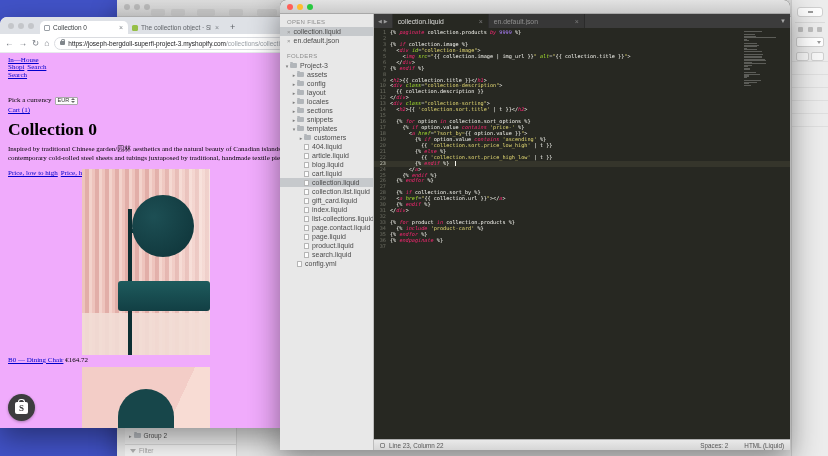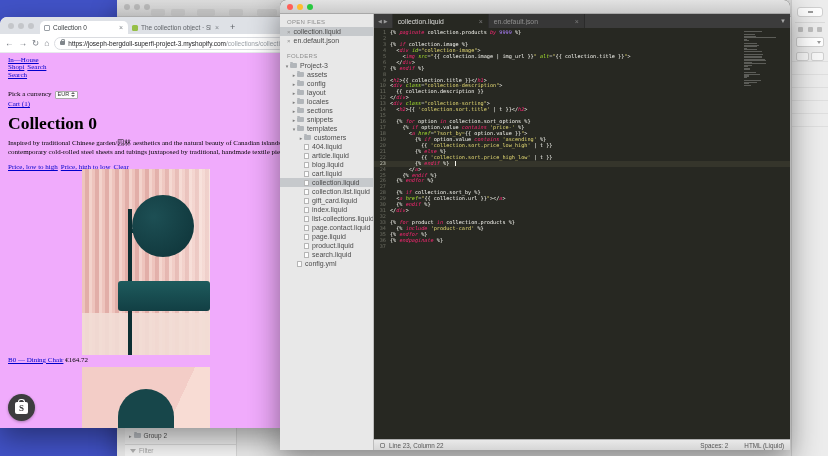--- a/index.html
+++ b/index.html
@@ -52,21 +52,21 @@
   .nav-ic{color:#747980;font-size:8.5px;line-height:8px;}
   .urlbar{flex:1;height:13px;border:1px solid #dadce0;border-radius:7px;display:flex;align-items:center;padding:0 5px;overflow:hidden;background:#fff;}
   .lock{position:relative;width:5px;height:4px;background:#80868b;border-radius:1px;margin-right:3px;flex:none;}
   .lock::before{content:"";position:absolute;left:0.5px;top:-2.5px;width:2.5px;height:2.5px;border:1px solid #80868b;border-bottom:none;border-radius:2px 2px 0 0;}
   .url{font-size:6.5px;color:#202124;white-space:nowrap;}
   .url .path{color:#9aa0a6;}
   .bcontent{position:absolute;left:0;top:36px;right:0;bottom:0;overflow:hidden;background:#f0abfc;font-family:"Liberation Serif",serif;color:#000;padding:4px 0 0 8px;}
   .bcontent a{color:#0000cc;text-decoration:underline;}
   .navrow{font-size:7px;line-height:7.4px;white-space:nowrap;}
   .navrow a{margin-right:3px;}
-  .curr-row{font-size:7px;line-height:9px;display:flex;align-items:center;gap:3px;margin-top:11px;}
+  .curr-row{font-size:7px;line-height:9px;display:flex;align-items:center;gap:3px;margin-top:17px;}
   .select-box{display:inline-flex;align-items:center;border:1px solid #a9a9a9;border-radius:1px;background:#fcfcfc;height:8px;padding:0 2px;font-family:"Liberation Sans",sans-serif;font-size:5.5px;color:#333;gap:2px;}
   .sel-arrows{display:inline-flex;flex-direction:column;gap:1px;}
   .sel-arrows i{width:0;height:0;border-left:2px solid transparent;border-right:2px solid transparent;display:block;}
   .sel-arrows i.up{border-bottom:2px solid #666;}
   .sel-arrows i.dn{border-top:2px solid #666;}
   .cart-row{font-size:7px;line-height:8px;margin-top:1px;}
   h1.pg{font-size:17.5px;line-height:17px;margin:7px 0 7px;font-weight:bold;}
   .desc{font-size:7px;line-height:8.6px;white-space:nowrap;}
   .sort-label{font-size:7px;font-weight:bold;margin-top:9px;}
   .sortrow{font-size:7px;line-height:8px;margin-top:7px;white-space:nowrap;}

